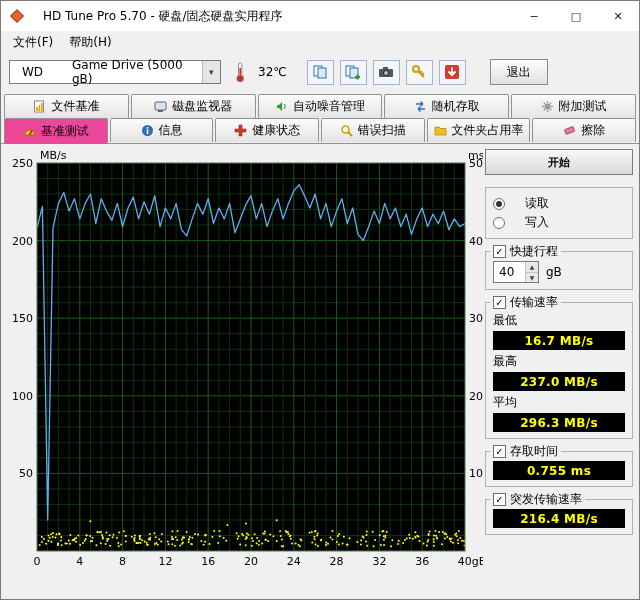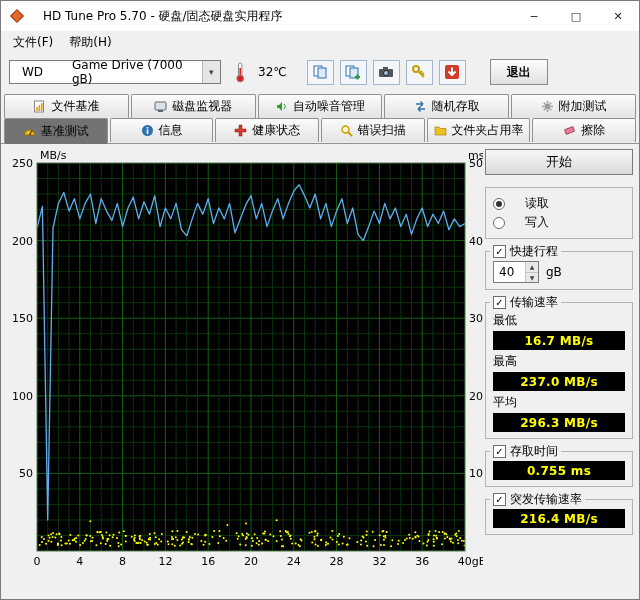--- a/index.html
+++ b/index.html
@@ -16,35 +16,35 @@
   
   .toolbar{height:38px;display:flex;align-items:center;padding:0 8px;gap:6px;}
   .combo{width:212px;height:24px;background:#fff;border:1px solid #7a7a7a;display:flex;align-items:center;box-sizing:border-box;}
   .combo .vendor{padding-left:12px;width:52px;}
   .combo-arrow{margin-left:auto;width:18px;height:100%;background:#e6e6e6;border-left:1px solid #b9b9b9;
     display:flex;align-items:center;justify-content:center;font-size:9px;color:#444;}
   .temp{display:flex;align-items:center;gap:12px;margin-left:8px;}
   .tbtn{width:27px;height:25px;border:1px solid #9fb6cc;background:#f3f7fb;display:flex;align-items:center;justify-content:center;padding:0;}
   .grp-gap{width:8px;}
   .exit-btn{margin-left:18px;width:58px;height:26px;border:1px solid #8a8a8a;background:linear-gradient(#fdfdfd,#e0e0e0);
-    font-size:12px;font-family:inherit;font-weight:bold;}
+    font-size:12px;font-family:inherit;}
   
   .tab-row{display:flex;gap:2px;padding:0 3px;}
   .tab-row1{margin-top:3px;}
   .tab{display:flex;align-items:center;justify-content:center;gap:5px;flex:1;height:23px;
     border:1px solid #919191;border-bottom:none;border-radius:2px 2px 0 0;background:linear-gradient(#fbfbfb,#e4e4e4);text-align:right;}
   .tab-row2{border-bottom:1px solid #919191;}
-  .tab.active{background:#737373;position:relative;margin-bottom:-1px;height:25px;z-index:2;}
+  .tab.active{background:#ec4899;position:relative;margin-bottom:-1px;height:25px;z-index:2;}
   .ticon{display:flex;align-items:center;}
   
   .main{display:flex;padding:3px 4px 0 2px;}
   .chart-wrap{width:482px;}
   .side-panel{width:148px;display:flex;flex-direction:column;padding-top:2px;}
   .btn-start{height:26px;width:100%;border:1px solid #7a7a7a;background:linear-gradient(#f7f7f7,#dadada);
-    font-size:13px;font-family:inherit;margin-bottom:12px;}
+    font-size:11px;font-family:inherit;margin-bottom:12px;font-weight:bold;}
   .groupbox{border:1px solid #b2b2b2;position:relative;padding:6px 7px;box-sizing:border-box;background:#f0f0f0;}
   .groupbox.withhead{margin-top:12px;padding-top:9px;}
   .ghead{position:absolute;top:-8px;left:4px;background:#f0f0f0;display:flex;align-items:center;gap:4px;padding:0 3px;height:15px;}
   .checkbox{width:13px;height:13px;background:#fff;border:1px solid #6d6d6d;display:inline-flex;
     align-items:center;justify-content:center;font-size:10px;line-height:1;box-sizing:border-box;}
   .radio-row{display:flex;align-items:center;gap:20px;height:19px;}
   .radio{width:12px;height:12px;border:1px solid #6d6d6d;border-radius:50%;background:#fff;position:relative;box-sizing:border-box;}
   .radio.on::after{content:"";position:absolute;left:2px;top:2px;width:6px;height:6px;background:#333;border-radius:50%;}
   .gbody.row{display:flex;align-items:center;gap:7px;}
   .spin-wrap{display:inline-flex;border:1px solid #7a7a7a;background:#fff;height:22px;width:46px;box-sizing:border-box;}
@@ -79,21 +79,21 @@
   </div>
 
   <div class="menubar">
     <span class="menu-item">文件(F)</span>
     <span class="menu-item">帮助(H)</span>
   </div>
 
   <div class="toolbar">
     <div class="combo">
       <span class="vendor">WD</span>
-      <span>Game Drive (7000 gB)</span>
+      <span>Game Drive (5000 gB)</span>
       <span class="combo-arrow">▾</span>
     </div>
     <span class="temp">
       <span class="ticon">
         <svg width="11" height="21">
             <rect x="3.5" y="1" width="3.4" height="13" rx="1.7" fill="#fff" stroke="#888"></rect>
             <rect x="4.4" y="6" width="1.6" height="9" fill="#d22"></rect>
             <circle cx="5.2" cy="16.5" r="3.4" fill="#d22" stroke="#888"></circle>
           </svg>
       </span>

